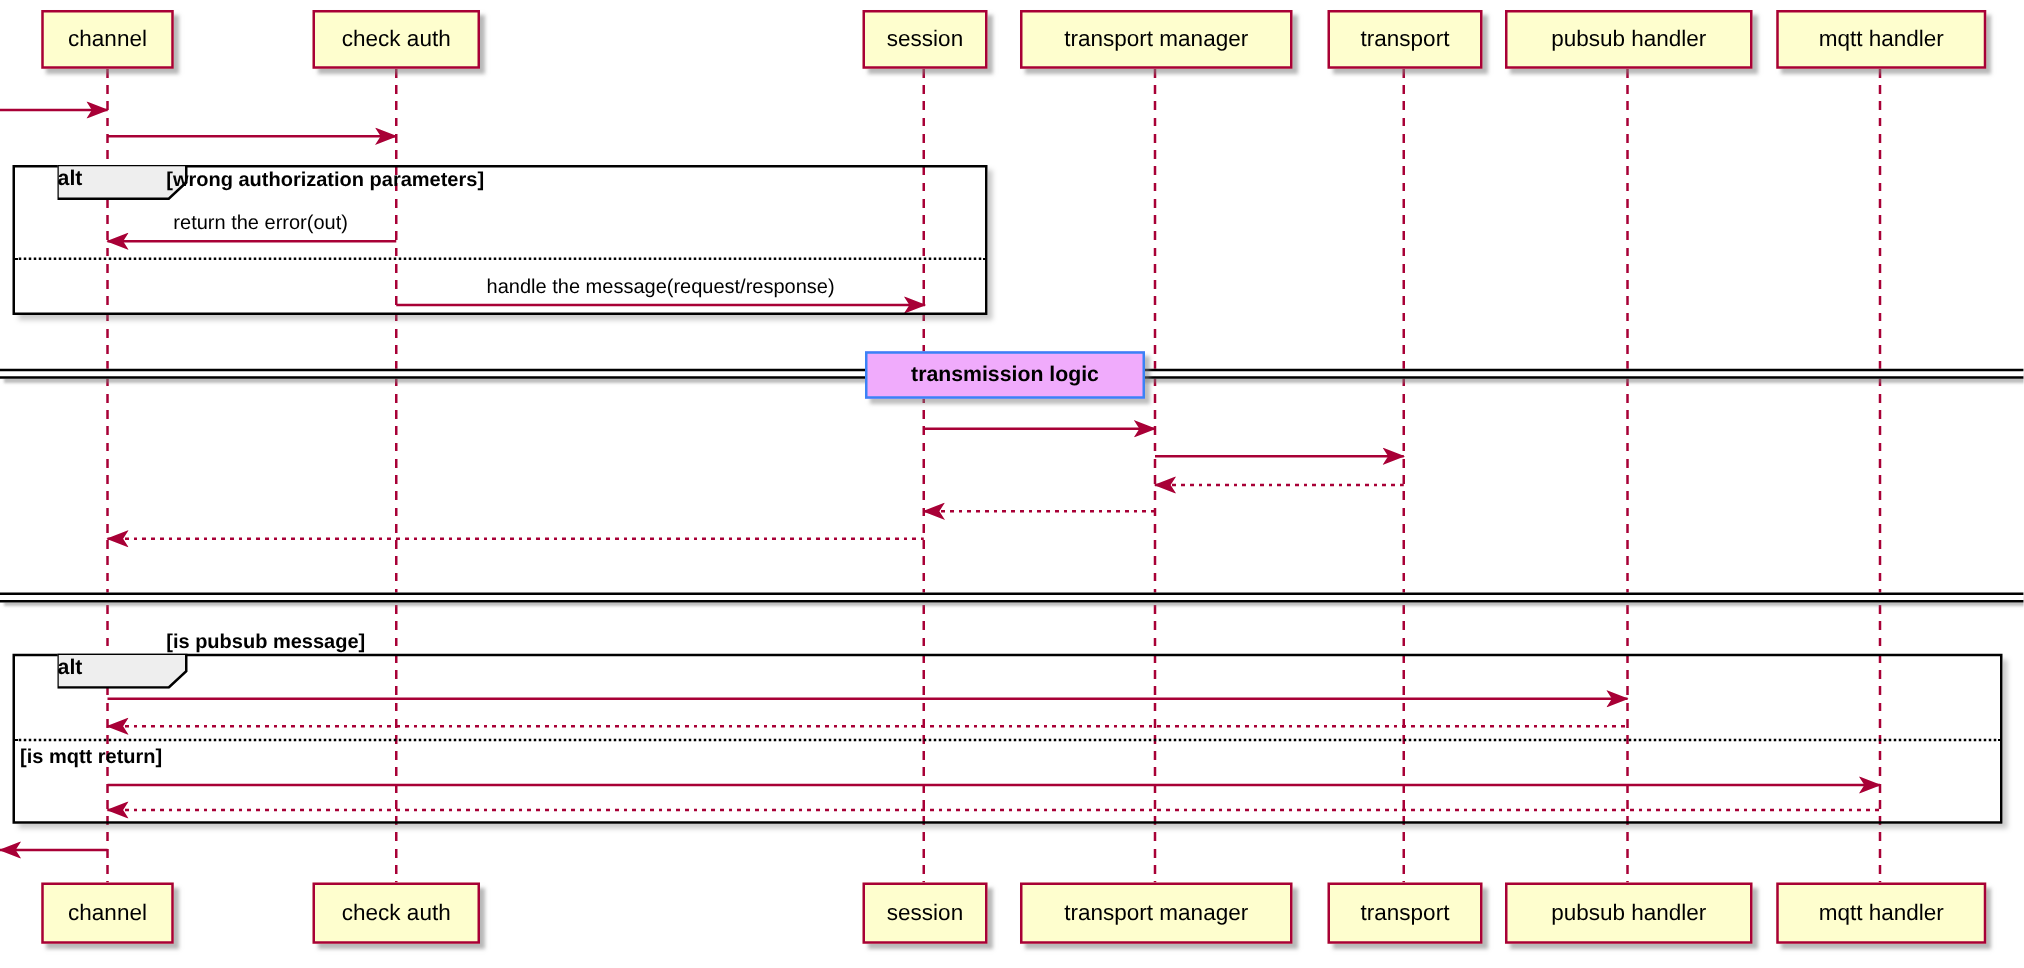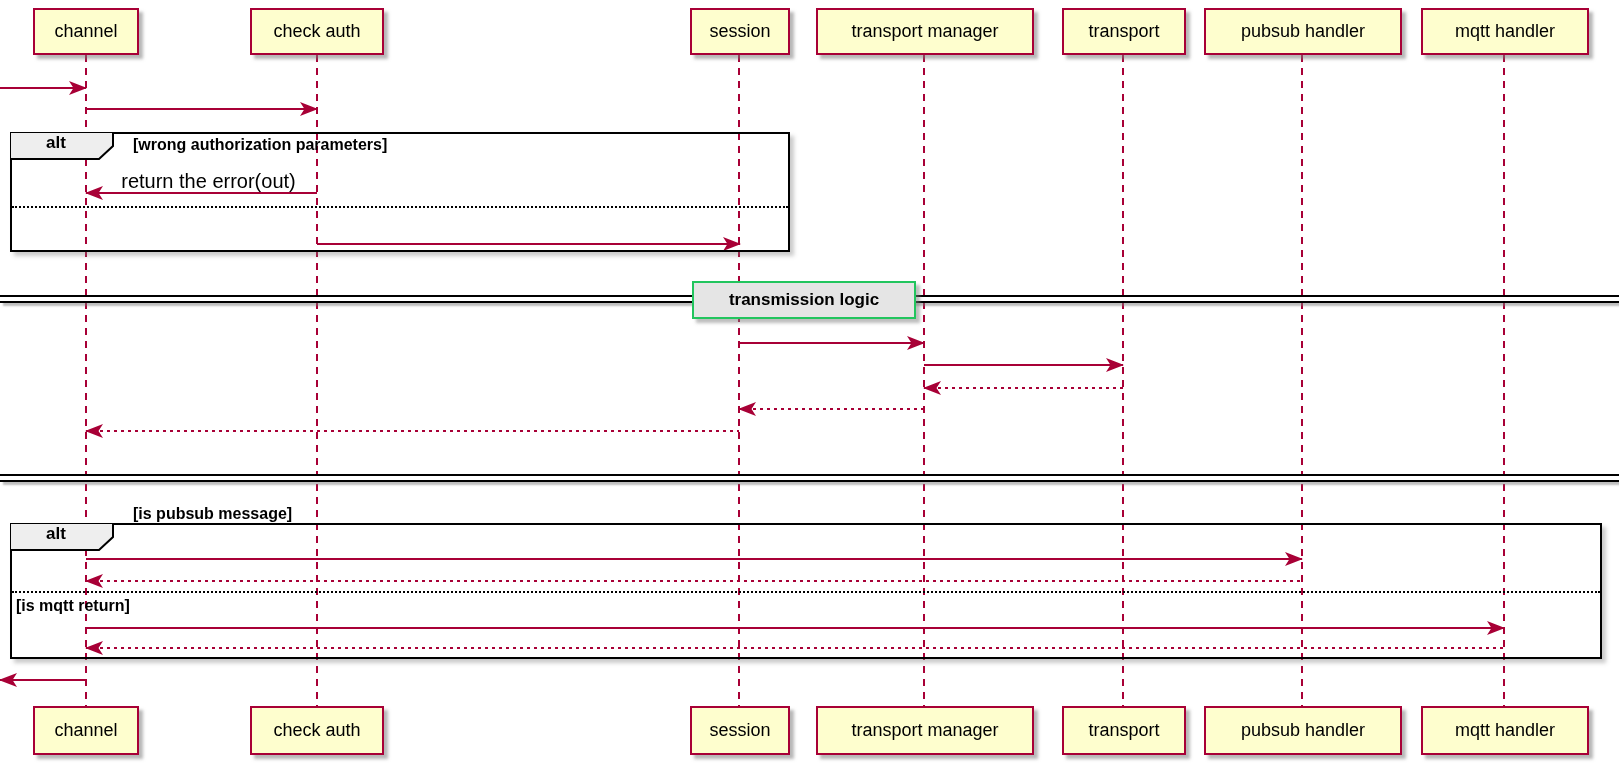--- a/index.html
+++ b/index.html
@@ -27,43 +27,43 @@
 
   
   .msg { position:absolute; height:2px; background:#A80036; }
   .msg.dotted {
     background:repeating-linear-gradient(90deg,#A80036 0 3px,transparent 3px 7px);
   }
   .msg .head { position:absolute; width:18px; height:14px; top:-6px; background:#A80036; }
   .msg .head.r { right:-1px; clip-path:polygon(0 0,100% 50%,0 100%,25% 50%); }
   .msg .head.l { left:-1px;  clip-path:polygon(100% 0,0 50%,100% 100%,75% 50%); }
 
-  .msg-label { position:absolute; font-size:20px; text-align:center; white-space:nowrap; }
+  .msg-label { position:absolute; font-size:16px; text-align:center; white-space:nowrap; }
 
   
   .frame {
     position:absolute; box-sizing:border-box; border:2px solid #000;
     box-shadow:4px 4px 4px rgba(125,125,125,0.40); background:transparent;
   }
-  .pentagon { position:absolute; }
+  .pentagon { position:absolute;padding-left:36px; }
   .pentagon .op {
     position:absolute; left:0; top:1px; width:92px; text-align:center;
     font-weight:bold; font-size:17px;
   }
   .guard { position:absolute; font-weight:bold; font-size:16px; white-space:nowrap; }
   .alt-sep { position:absolute; border-top:2px dotted #000; height:0; }
 
   
   .divider-lines {
     position:absolute; left:0; width:1619px; height:8px; box-sizing:border-box;
     border-top:2px solid #000; border-bottom:2px solid #000; background:#fff;
     box-shadow:3px 3px 2px rgba(125,125,125,0.5);
   }
   .divider-label {
-    position:absolute; box-sizing:border-box; background:#e5e5e5; border:2px solid #22c55e;
+    position:absolute; box-sizing:border-box; background:#f0abfc; border:2px solid #3b82f6;
     box-shadow:4px 4px 3px rgba(125,125,125,0.5);
     display:flex; align-items:center; justify-content:center;
     font-weight:bold; font-size:17px; white-space:nowrap;
   }
 </style>
 </head>
 <body>
 
 <div class="canvas">
 
@@ -80,20 +80,21 @@
     </div>
   <div class="msg" style="left:86px; width:231px; top:108px;">
       <span class="head r"></span>
     </div>
 
   <div class="msg-label" style="left:96px; width:225px; top:170px;">return the error(out)</div>
   <div class="msg" style="left:86px; width:231px; top:192px;">
       <span class="head l"></span>
     </div>
 
+  <div class="msg-label" style="left:317px; width:423px; top:221px;">handle the message(request/response)</div>
   <div class="msg" style="left:317px; width:423px; top:243px;">
       <span class="head r"></span>
     </div>
 
   <div class="msg" style="left:739px; width:185px; top:342px;">
       <span class="head r"></span>
     </div>
   <div class="msg" style="left:924px; width:199px; top:364px;">
       <span class="head r"></span>
     </div>

